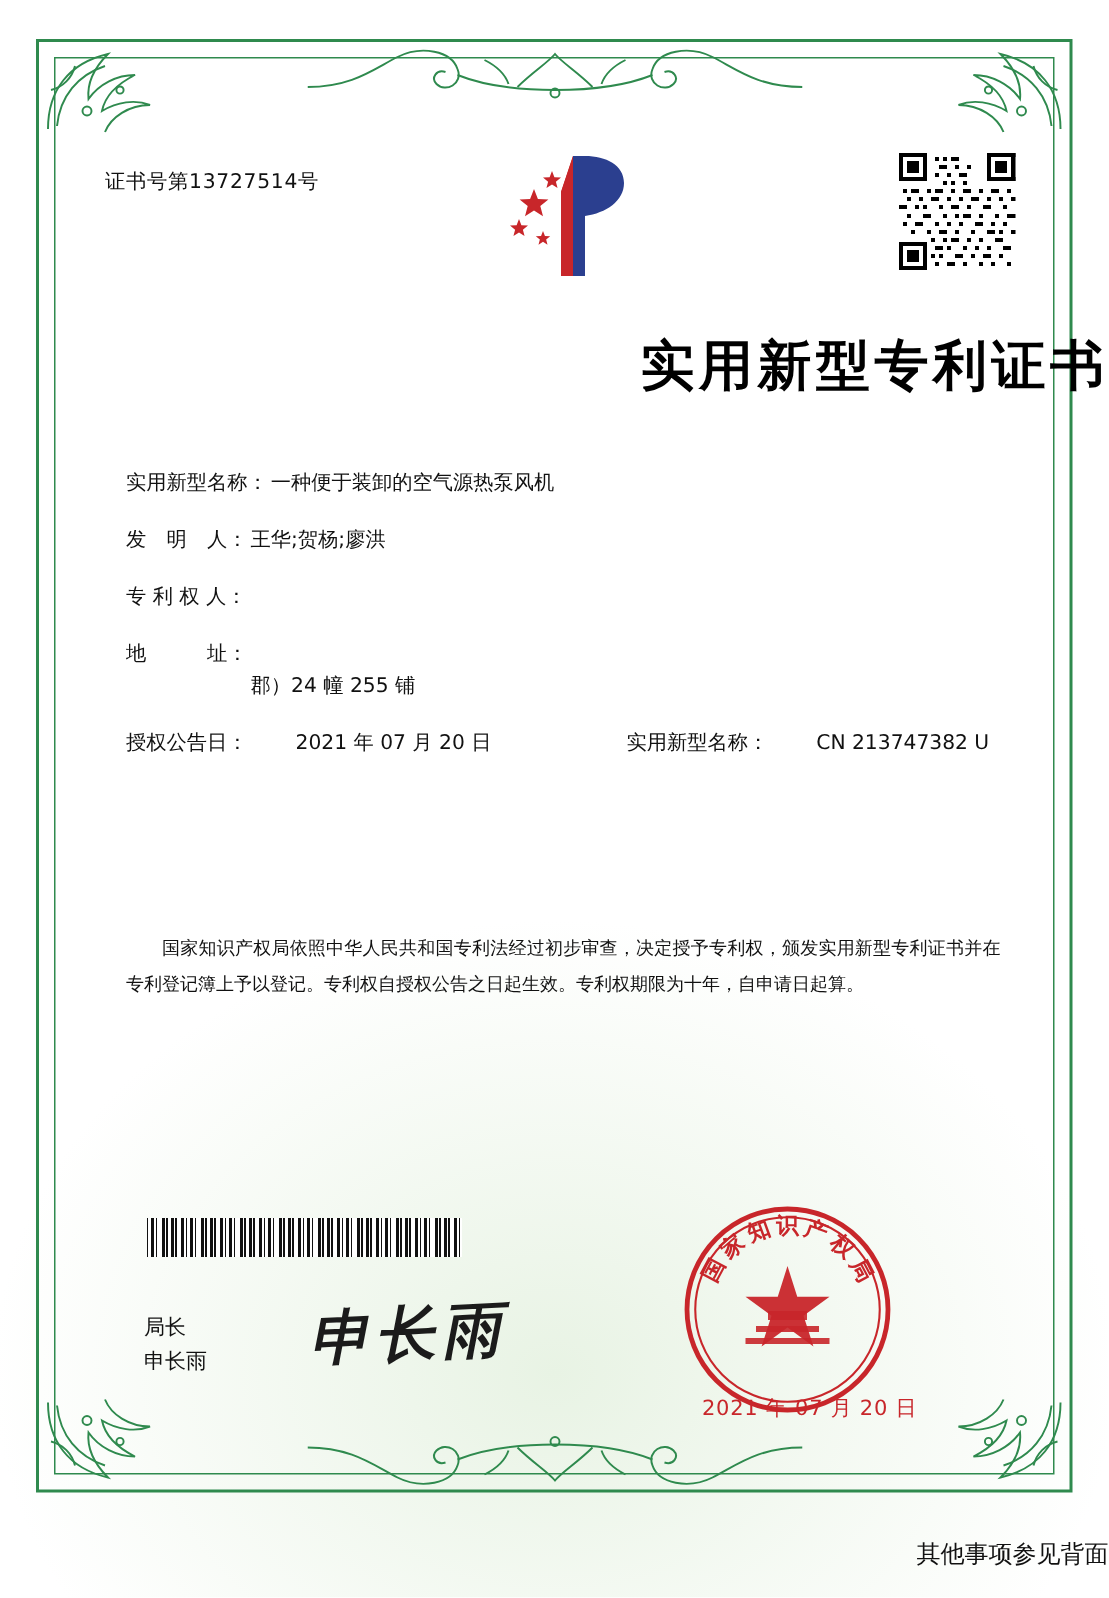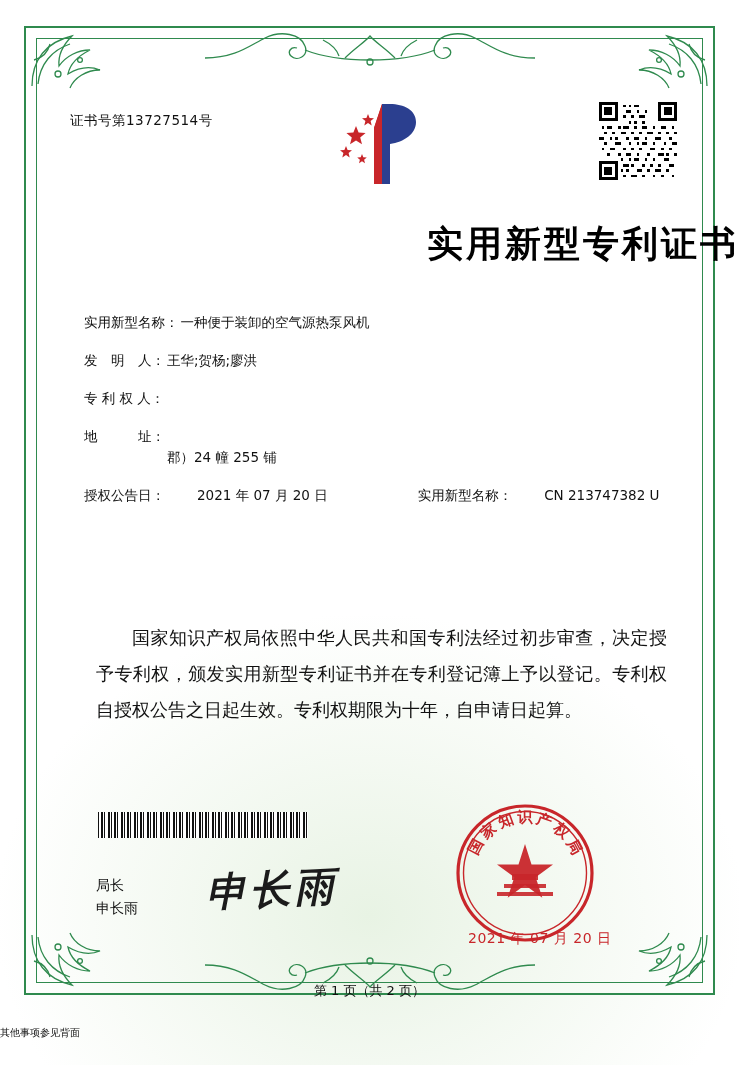--- a/index.html
+++ b/index.html
@@ -125,22 +125,22 @@
   .field.two-col .col2-label { margin-left: 58px; white-space: pre; }
 
   .addr-wrap { display: flex; }
   .addr-wrap .label { flex: 0 0 auto; }
   .addr-wrap .value { flex: 1 1 auto; }
   .addr-line2 { margin-left: 0; }
 
   
   .paras {
     position: absolute;
-    left: 96px; right: 72px; top: 620px;
-    font-size: 18px;
+    left: 84px; right: 72px; top: 620px;
+    font-size: 12px;
     color: #111;
     line-height: 2.0;
     text-align: justify;
   }
   .paras p {
     margin: 0 0 4px 0;
     text-indent: 2em;
   }
 
   
@@ -197,22 +197,22 @@
   .page-no {
     position: absolute;
     left: 0; right: 0; top: 982px;
     text-align: center;
     font-size: 13px;
     color: #111;
   }
   .back-note {
     position: absolute;
     left: 0; right: 0; top: 1026px;
-    text-align: left;
-    font-size: 10px;
+    text-align: right;
+    font-size: 16px;
     color: #111;
   }
 </style>
 </head>
 <body>
 
 <div class="page">
 
   <div class="border-outer"></div>
   <div class="border-inner"></div>
@@ -467,16 +467,15 @@
         <text transform="rotate(-20 73 73)" x="73" y="22" text-anchor="middle">知</text>
         <text transform="rotate(0 73 73)" x="73" y="22" text-anchor="middle">识</text>
         <text transform="rotate(20 73 73)" x="73" y="22" text-anchor="middle">产</text>
         <text transform="rotate(41 73 73)" x="73" y="22" text-anchor="middle">权</text>
         <text transform="rotate(62 73 73)" x="73" y="22" text-anchor="middle">局</text>
       </g>
     </svg>
   </div>
   <div class="seal-date">2021 年 07 月 20 日</div>
 
-  <div class="page-no">第 1 页（共 2 页）</div>
   <div class="back-note">其他事项参见背面</div>
 
 </div>
 
 </body></html>

